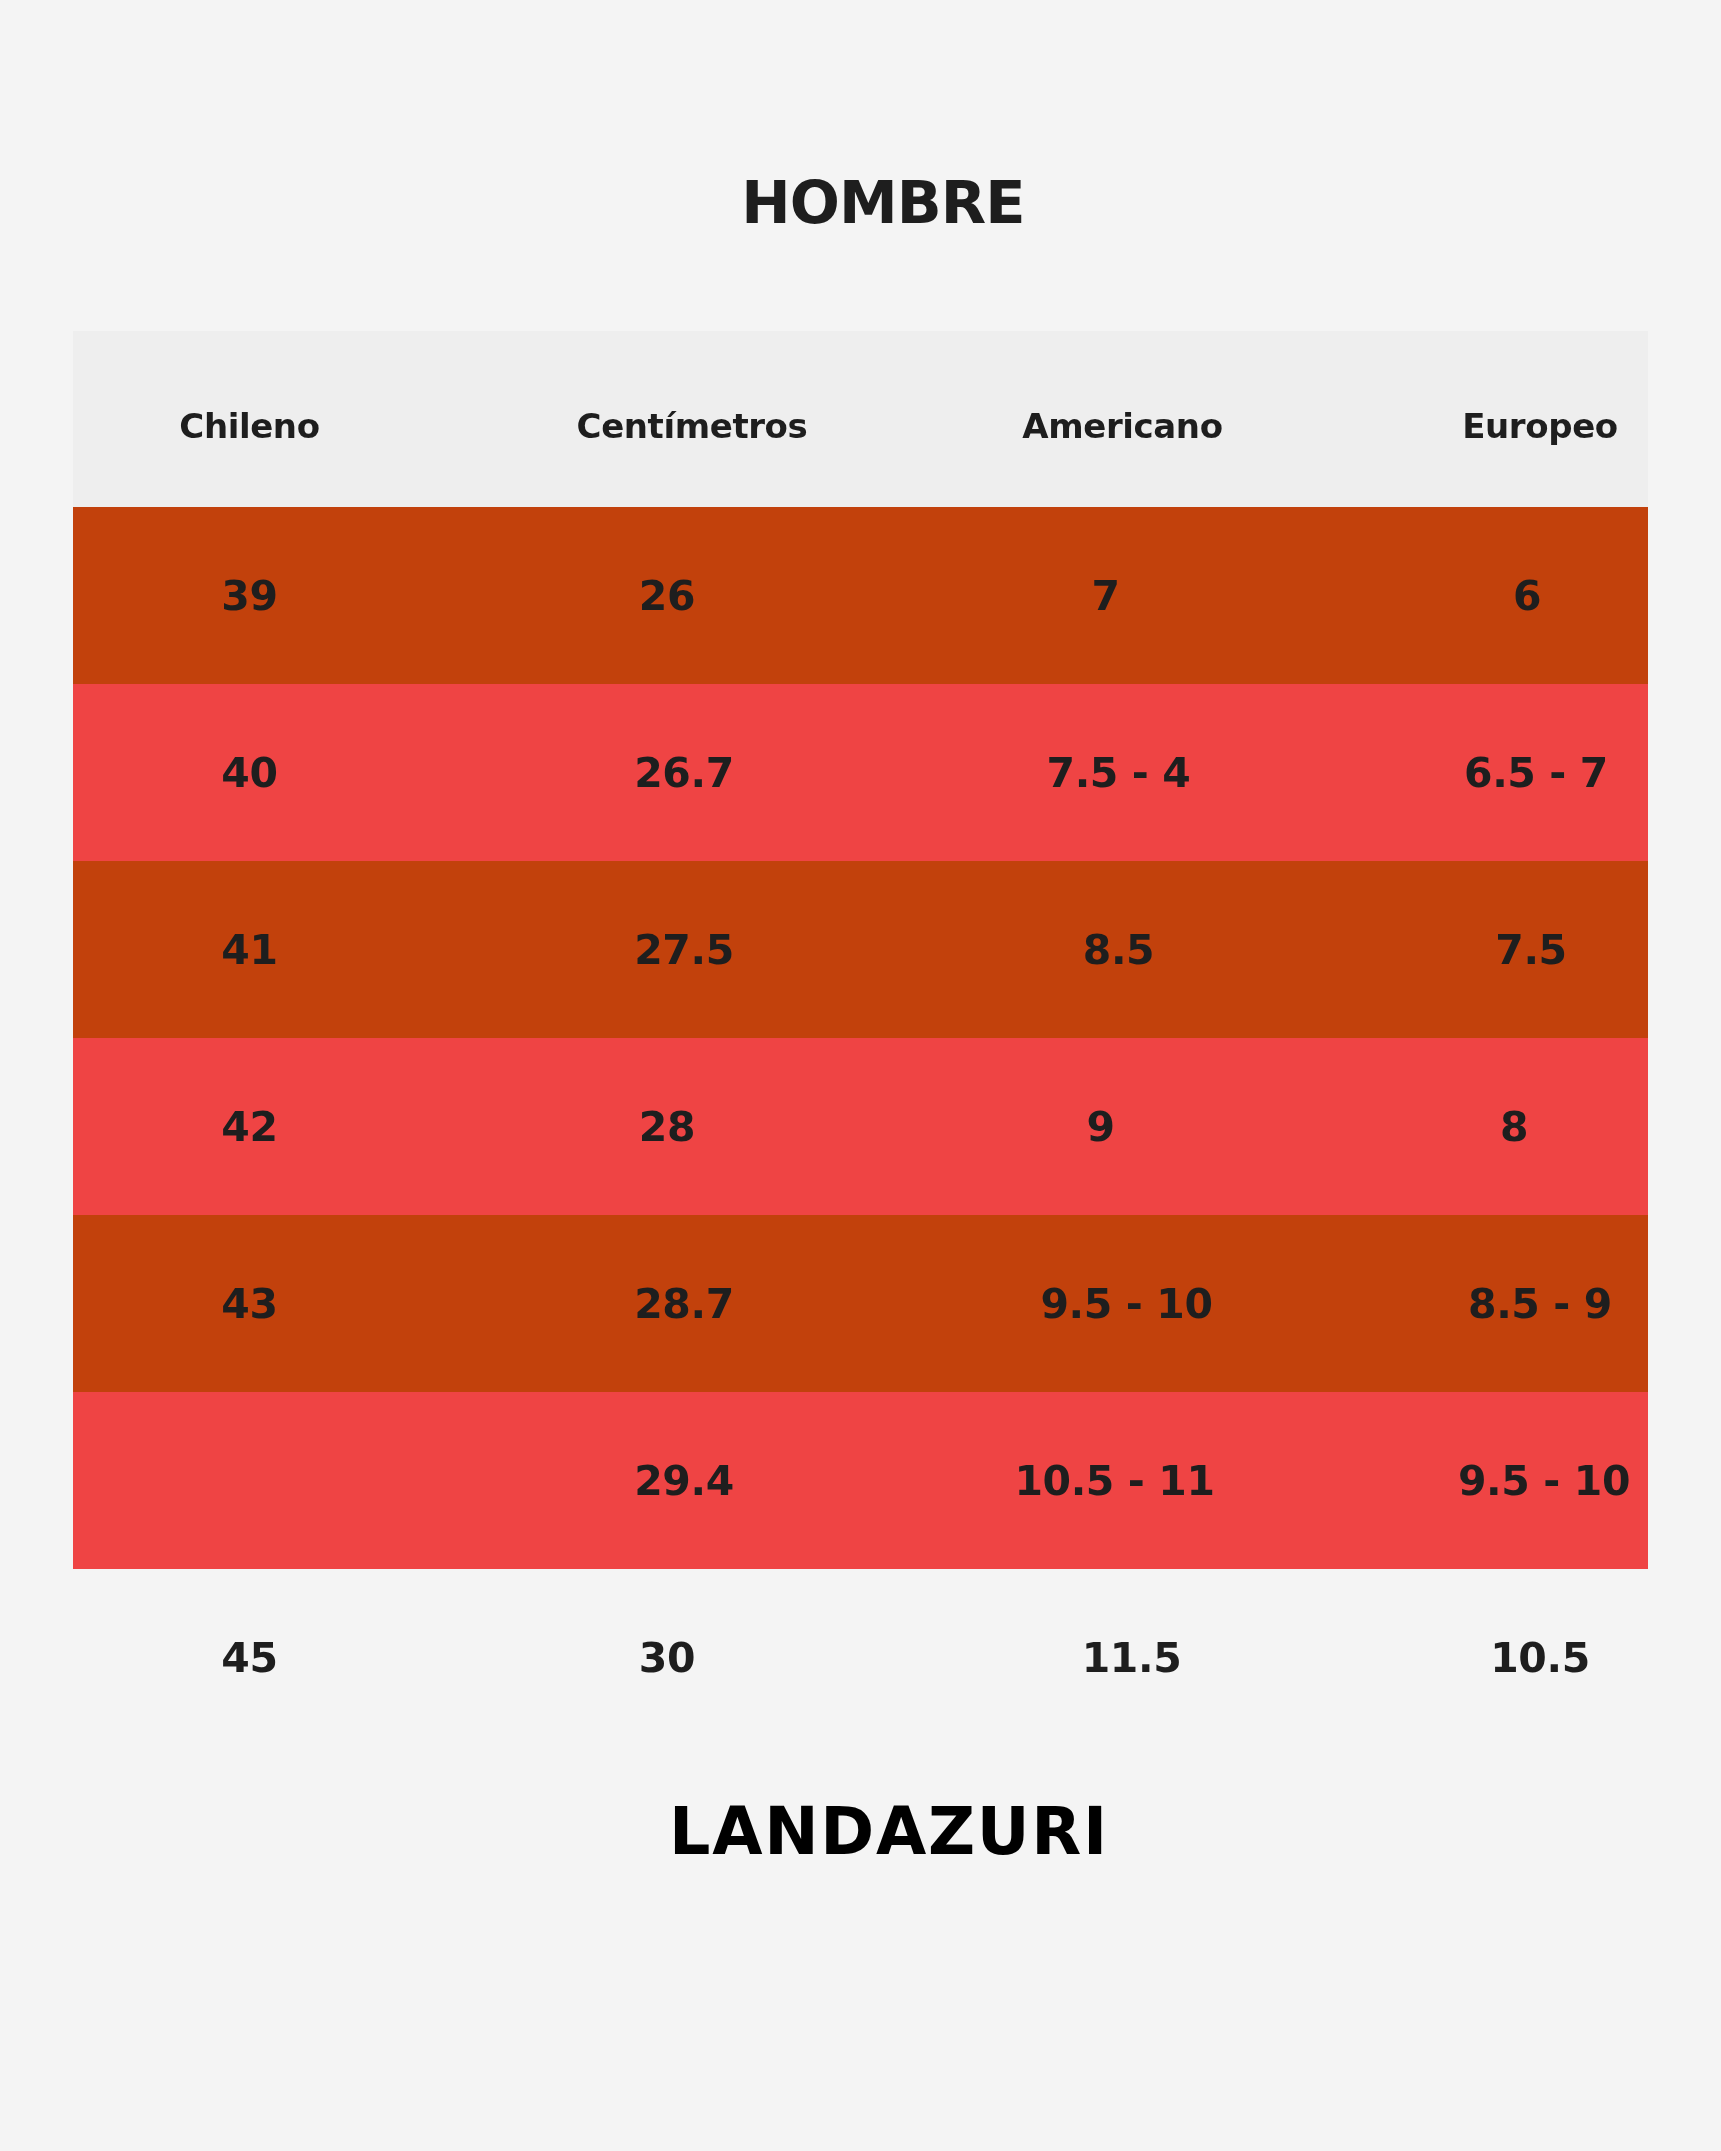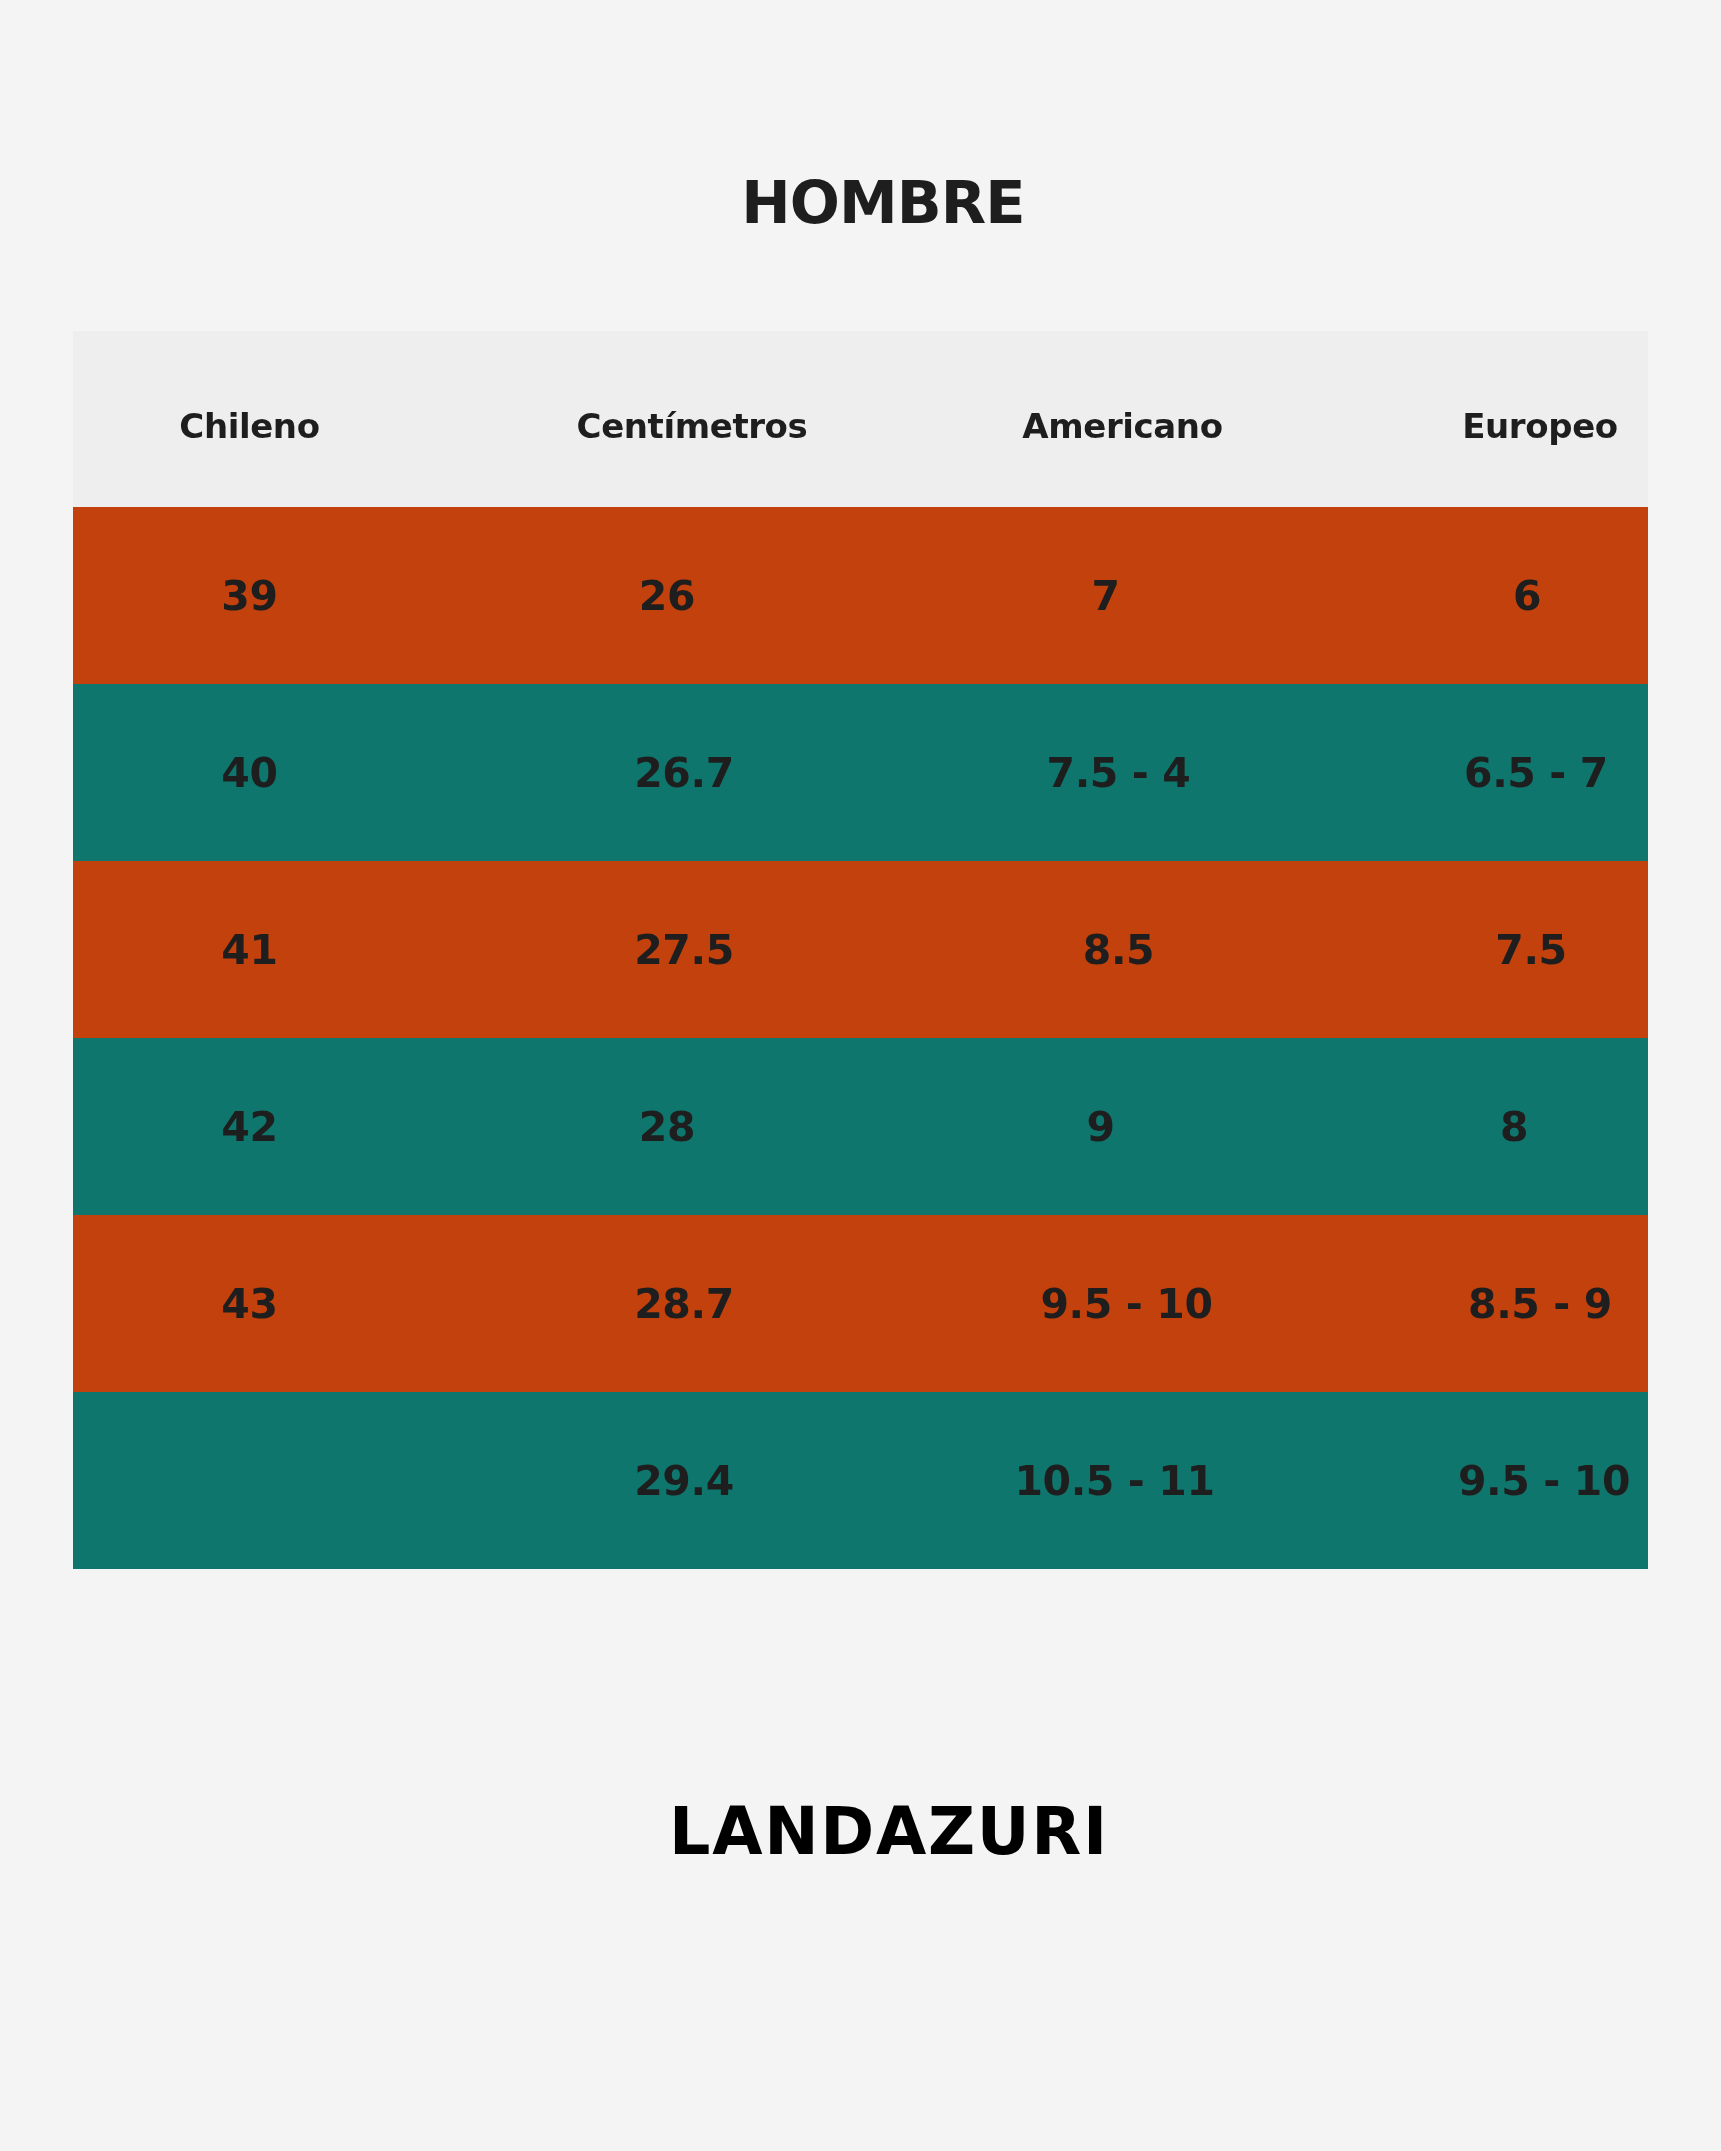--- a/index.html
+++ b/index.html
@@ -20,21 +20,21 @@
   }
   .table {
     position:absolute; left:73px; width:1575px; top:331px;
   }
   .row {
     position:relative; height:177px;
     display:block;
   }
   .row.header { height:176px; background:#eeeeee; }
   .row.white { background:#c2410c; }
-  .row.grey { background:#0f766e; }
+  .row.grey { background:#ef4444; }
   .row.plain { background:transparent; }
   .cell {
     position:absolute; top:0; height:100%;
     display:flex; align-items:center; justify-content:center;
     font-weight:bold;
     white-space:nowrap;
   }
   .header .cell { font-size:34px; letter-spacing:-0.4px; top:6.9px; }
   .data .cell { font-size:41px; letter-spacing:-0.4px; }
   .c0 { left:0;    width:353px; }
@@ -99,16 +99,22 @@
     <div class="cell c2" style="left:830px">9.5 - 10</div>
     <div class="cell c3" style="left:1239px">8.5 - 9</div>
   </div>
 
   <div class="row data grey">
     <div class="cell c1" style="left:396px">29.4</div>
     <div class="cell c2" style="left:818px">10.5 - 11</div>
     <div class="cell c3" style="left:1243px">9.5 - 10</div>
   </div>
 
+  <div class="row data plain">
+    <div class="cell c0">45</div>
+    <div class="cell c1" style="left:379px">30</div>
+    <div class="cell c2" style="left:835px">11.5</div>
+    <div class="cell c3" style="left:1239px">10.5</div>
+  </div>
 </div>
 
 <div class="logo">LANDAZURI</div>
 
 
 </body></html>

